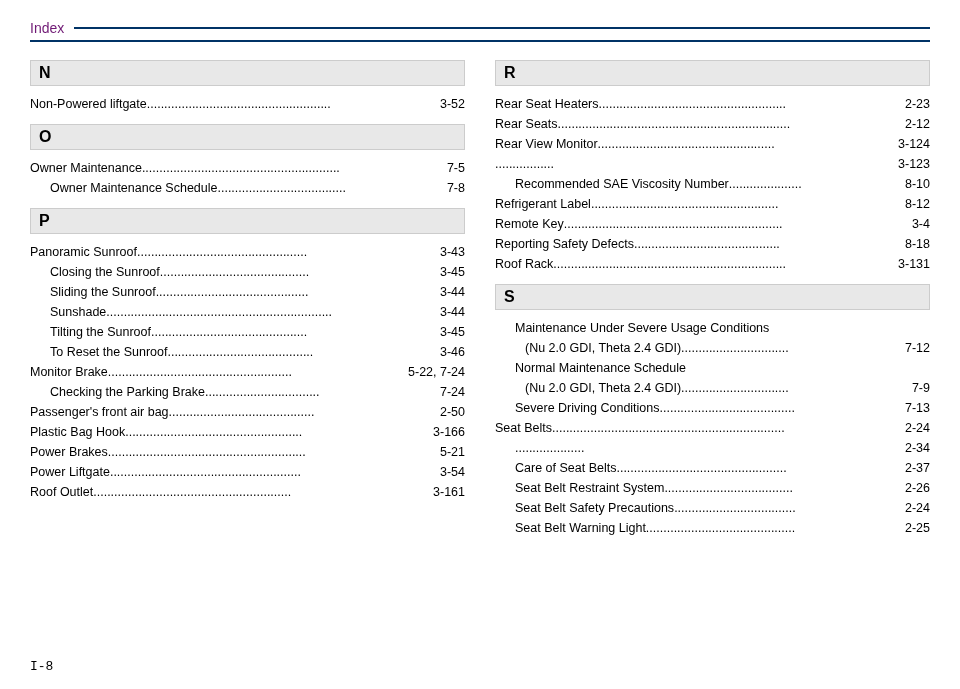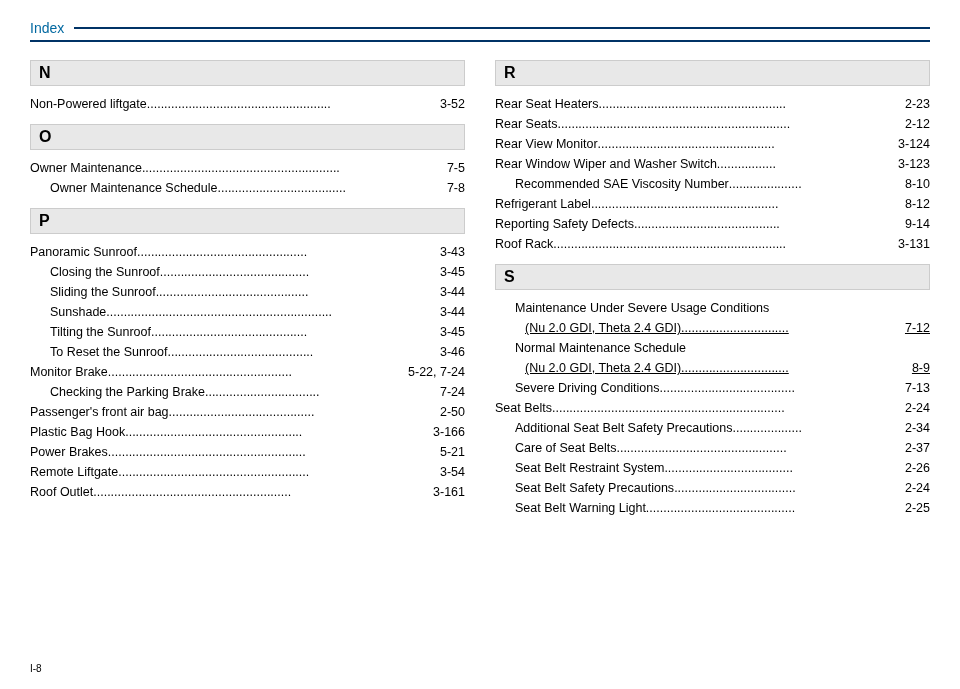--- a/index.html
+++ b/index.html
@@ -16,21 +16,21 @@
       padding: 20px 30px 30px 30px;
     }
     .header-bar {
       display: flex;
       align-items: center;
       border-bottom: 2px solid #003366;
       padding-bottom: 4px;
       margin-bottom: 18px;
     }
     .header-title {
-      color: #0369a1;
+      color: #701a75;
       font-size: 14px;
       font-weight: normal;
     }
     .header-line {
       flex: 1;
       height: 2px;
       background: #003366;
       margin-left: 10px;
     }
     .content-area {
@@ -55,40 +55,40 @@
     .index-entry {
       display: flex;
       font-size: 12.5px;
       line-height: 1.6;
     }
     .index-entry.sub {
       padding-left: 20px;
     }
     .index-entry.sub2 {
       padding-left: 30px;
-      text-decoration: underline;
     }
     .entry-title {
       white-space: nowrap;
       text-align: center;
     }
     .entry-dots {
       flex: 1;
       overflow: hidden;
       white-space: nowrap;
     }
     .entry-page {
       white-space: nowrap;
       font-weight: normal;
     }
     .footer {
       position: absolute;
       bottom: 15px;
       left: 30px;
-      font-size: 10px;
+      font-size: 13px;
+      font-family: Liberation Mono, monospace;
     }
   </style>
 </head>
 <body>
 
 <div class="page">
   <div class="header-bar">
     <span class="header-title">Index</span>
     <div class="header-line"></div>
   </div>
@@ -163,21 +163,21 @@
           <span class="entry-title">Plastic Bag Hook</span>
           <span class="entry-dots">...................................................</span>
           <span class="entry-page">3-166</span>
         </div>
         <div class="index-entry">
           <span class="entry-title">Power Brakes</span>
           <span class="entry-dots">.........................................................</span>
           <span class="entry-page">5-21</span>
         </div>
         <div class="index-entry">
-          <span class="entry-title">Remote Liftgate</span>
+          <span class="entry-title">Power Liftgate</span>
           <span class="entry-dots">.......................................................</span>
           <span class="entry-page">3-54</span>
         </div>
         <div class="index-entry">
           <span class="entry-title">Roof Outlet</span>
           <span class="entry-dots">.........................................................</span>
           <span class="entry-page">3-161</span>
         </div>
       </div>
 
@@ -192,38 +192,42 @@
           <span class="entry-title">Rear Seats</span>
           <span class="entry-dots">...................................................................</span>
           <span class="entry-page">2-12</span>
         </div>
         <div class="index-entry">
           <span class="entry-title">Rear View Monitor</span>
           <span class="entry-dots">...................................................</span>
           <span class="entry-page">3-124</span>
         </div>
         <div class="index-entry">
-          <span class="entry-title">Rear Window Wiper and Washer Switch</span>
           <span class="entry-dots">.................</span>
           <span class="entry-page">3-123</span>
         </div>
         <div class="index-entry sub">
           <span class="entry-title">Recommended SAE Viscosity Number</span>
           <span class="entry-dots">.....................</span>
           <span class="entry-page">8-10</span>
         </div>
         <div class="index-entry">
           <span class="entry-title">Refrigerant Label</span>
           <span class="entry-dots">......................................................</span>
           <span class="entry-page">8-12</span>
         </div>
         <div class="index-entry">
+          <span class="entry-title">Remote Key</span>
+          <span class="entry-dots">...............................................................</span>
+          <span class="entry-page">3-4</span>
+        </div>
+        <div class="index-entry">
           <span class="entry-title">Reporting Safety Defects</span>
           <span class="entry-dots">..........................................</span>
-          <span class="entry-page">9-14</span>
+          <span class="entry-page">8-18</span>
         </div>
         <div class="index-entry">
           <span class="entry-title">Roof Rack</span>
           <span class="entry-dots">...................................................................</span>
           <span class="entry-page">3-131</span>
         </div>
         <div class="section-header">S</div>
         <div class="index-entry sub">
           <span class="entry-title">Maintenance Under Severe Usage Conditions</span>
         </div>
@@ -231,34 +235,33 @@
           <span class="entry-title">(Nu 2.0 GDI, Theta 2.4 GDI)</span>
           <span class="entry-dots">...............................</span>
           <span class="entry-page">7-12</span>
         </div>
         <div class="index-entry sub">
           <span class="entry-title">Normal Maintenance Schedule</span>
         </div>
         <div class="index-entry sub2">
           <span class="entry-title">(Nu 2.0 GDI, Theta 2.4 GDI)</span>
           <span class="entry-dots">...............................</span>
-          <span class="entry-page">8-9</span>
+          <span class="entry-page">7-9</span>
         </div>
         <div class="index-entry sub">
           <span class="entry-title">Severe Driving Conditions</span>
           <span class="entry-dots">.......................................</span>
           <span class="entry-page">7-13</span>
         </div>
         <div class="index-entry">
           <span class="entry-title">Seat Belts</span>
           <span class="entry-dots">...................................................................</span>
           <span class="entry-page">2-24</span>
         </div>
         <div class="index-entry sub">
-          <span class="entry-title">Additional Seat Belt Safety Precautions</span>
           <span class="entry-dots">....................</span>
           <span class="entry-page">2-34</span>
         </div>
         <div class="index-entry sub">
           <span class="entry-title">Care of Seat Belts</span>
           <span class="entry-dots">.................................................</span>
           <span class="entry-page">2-37</span>
         </div>
         <div class="index-entry sub">
           <span class="entry-title">Seat Belt Restraint System</span>

